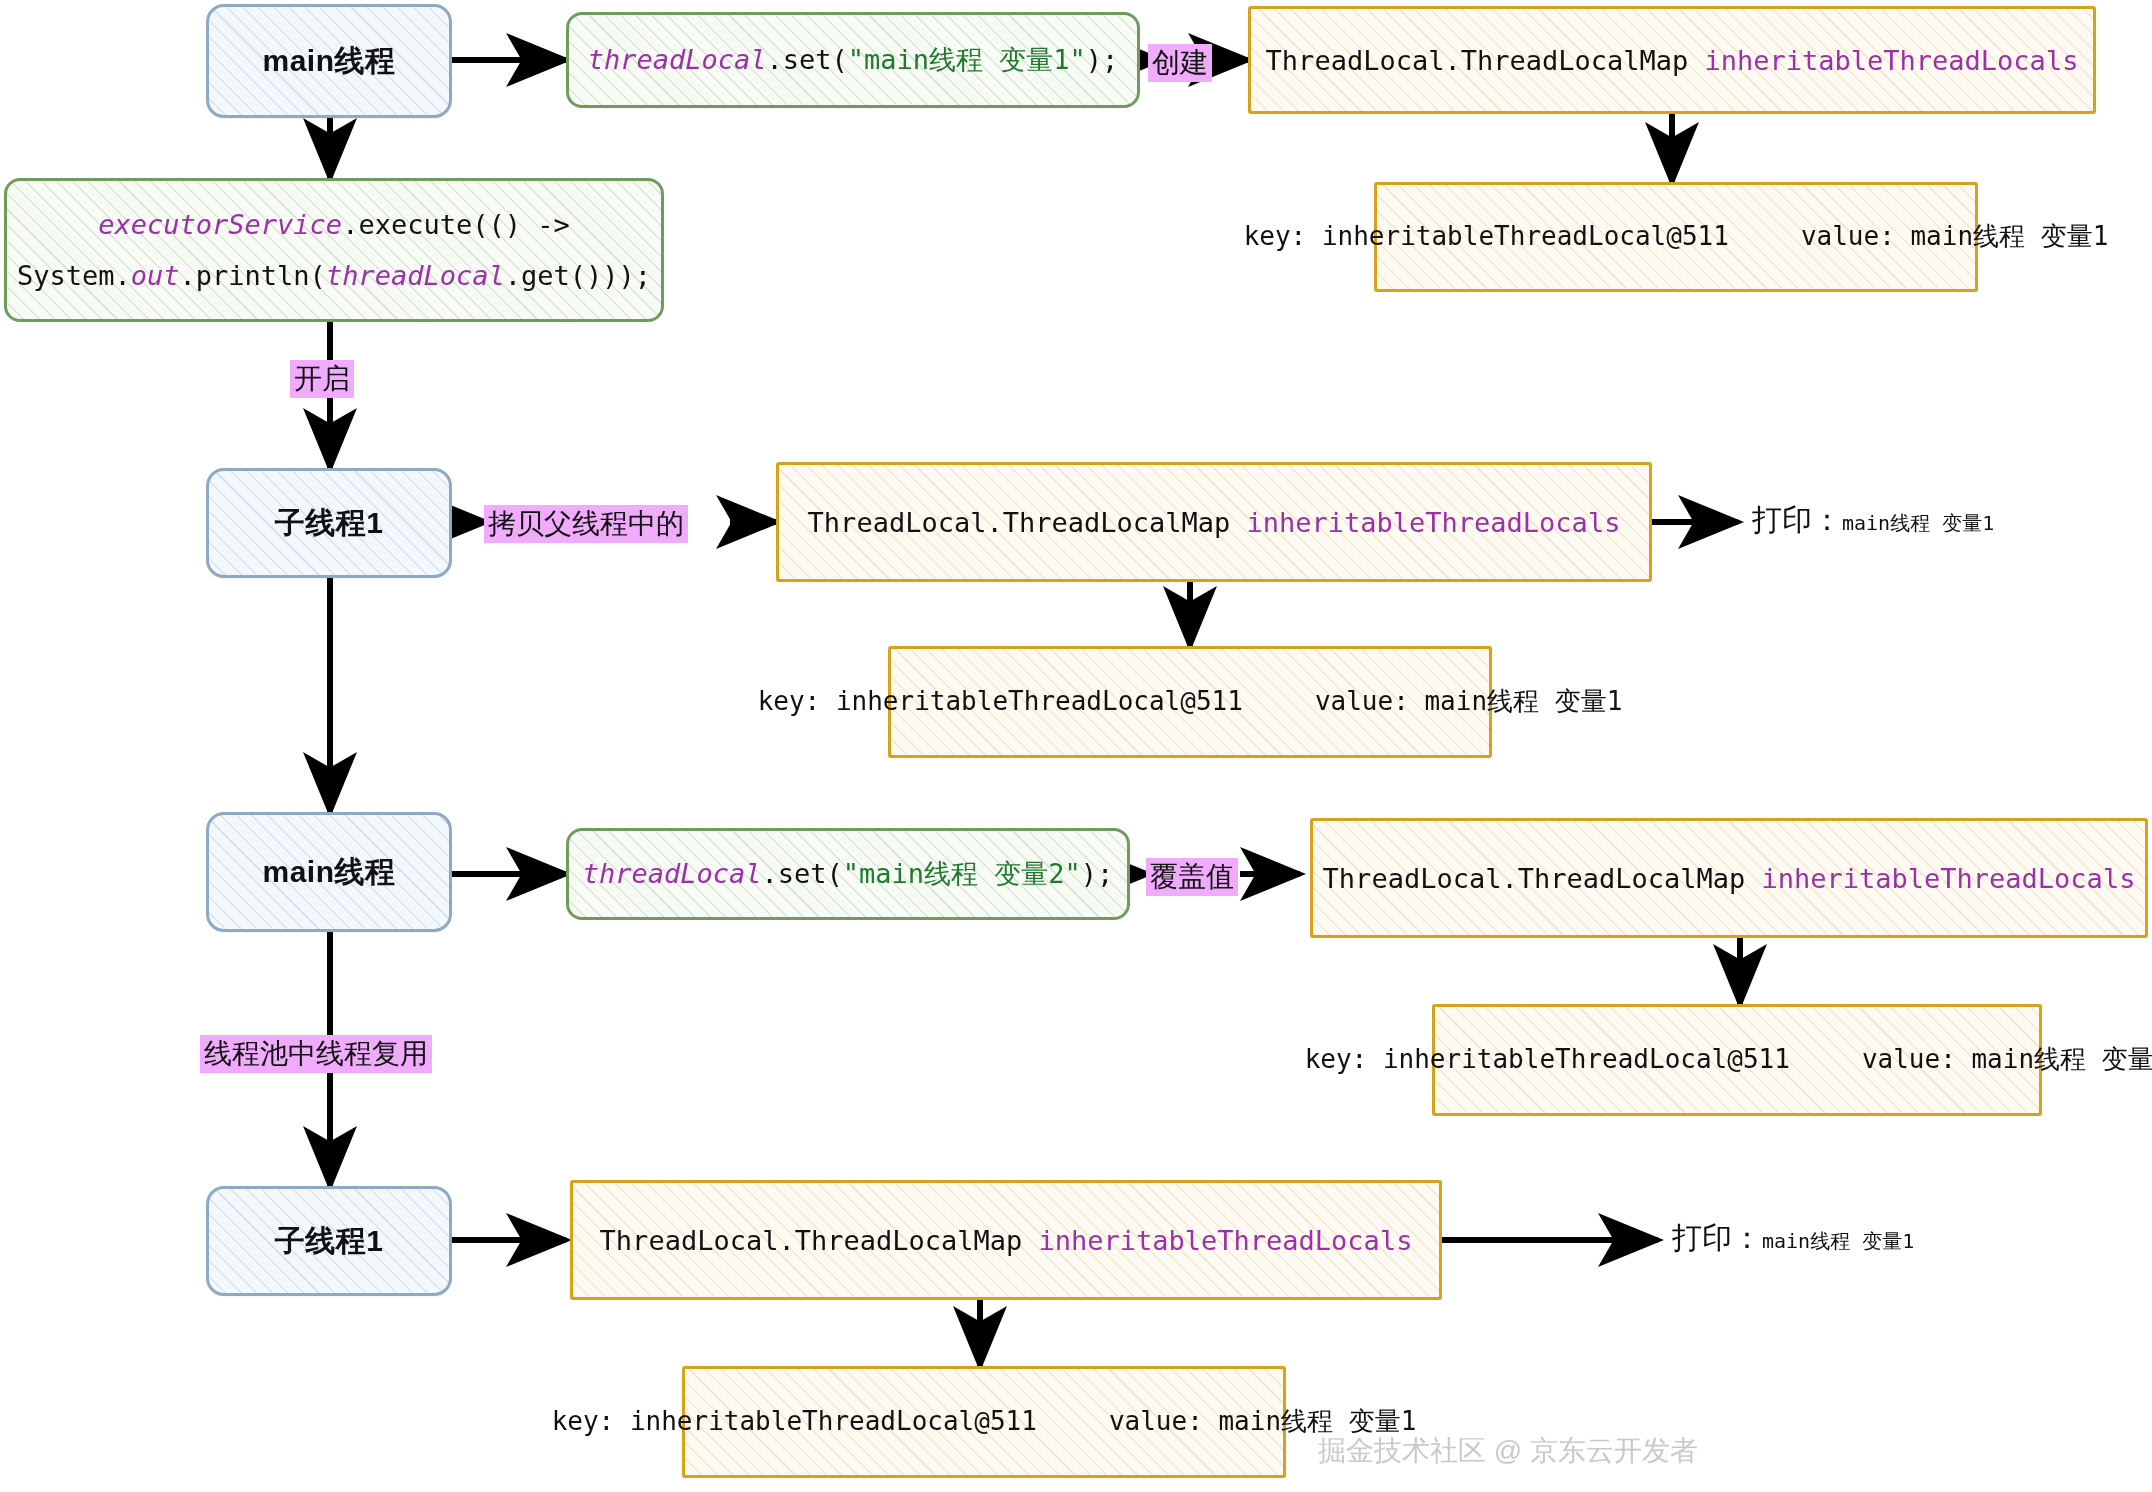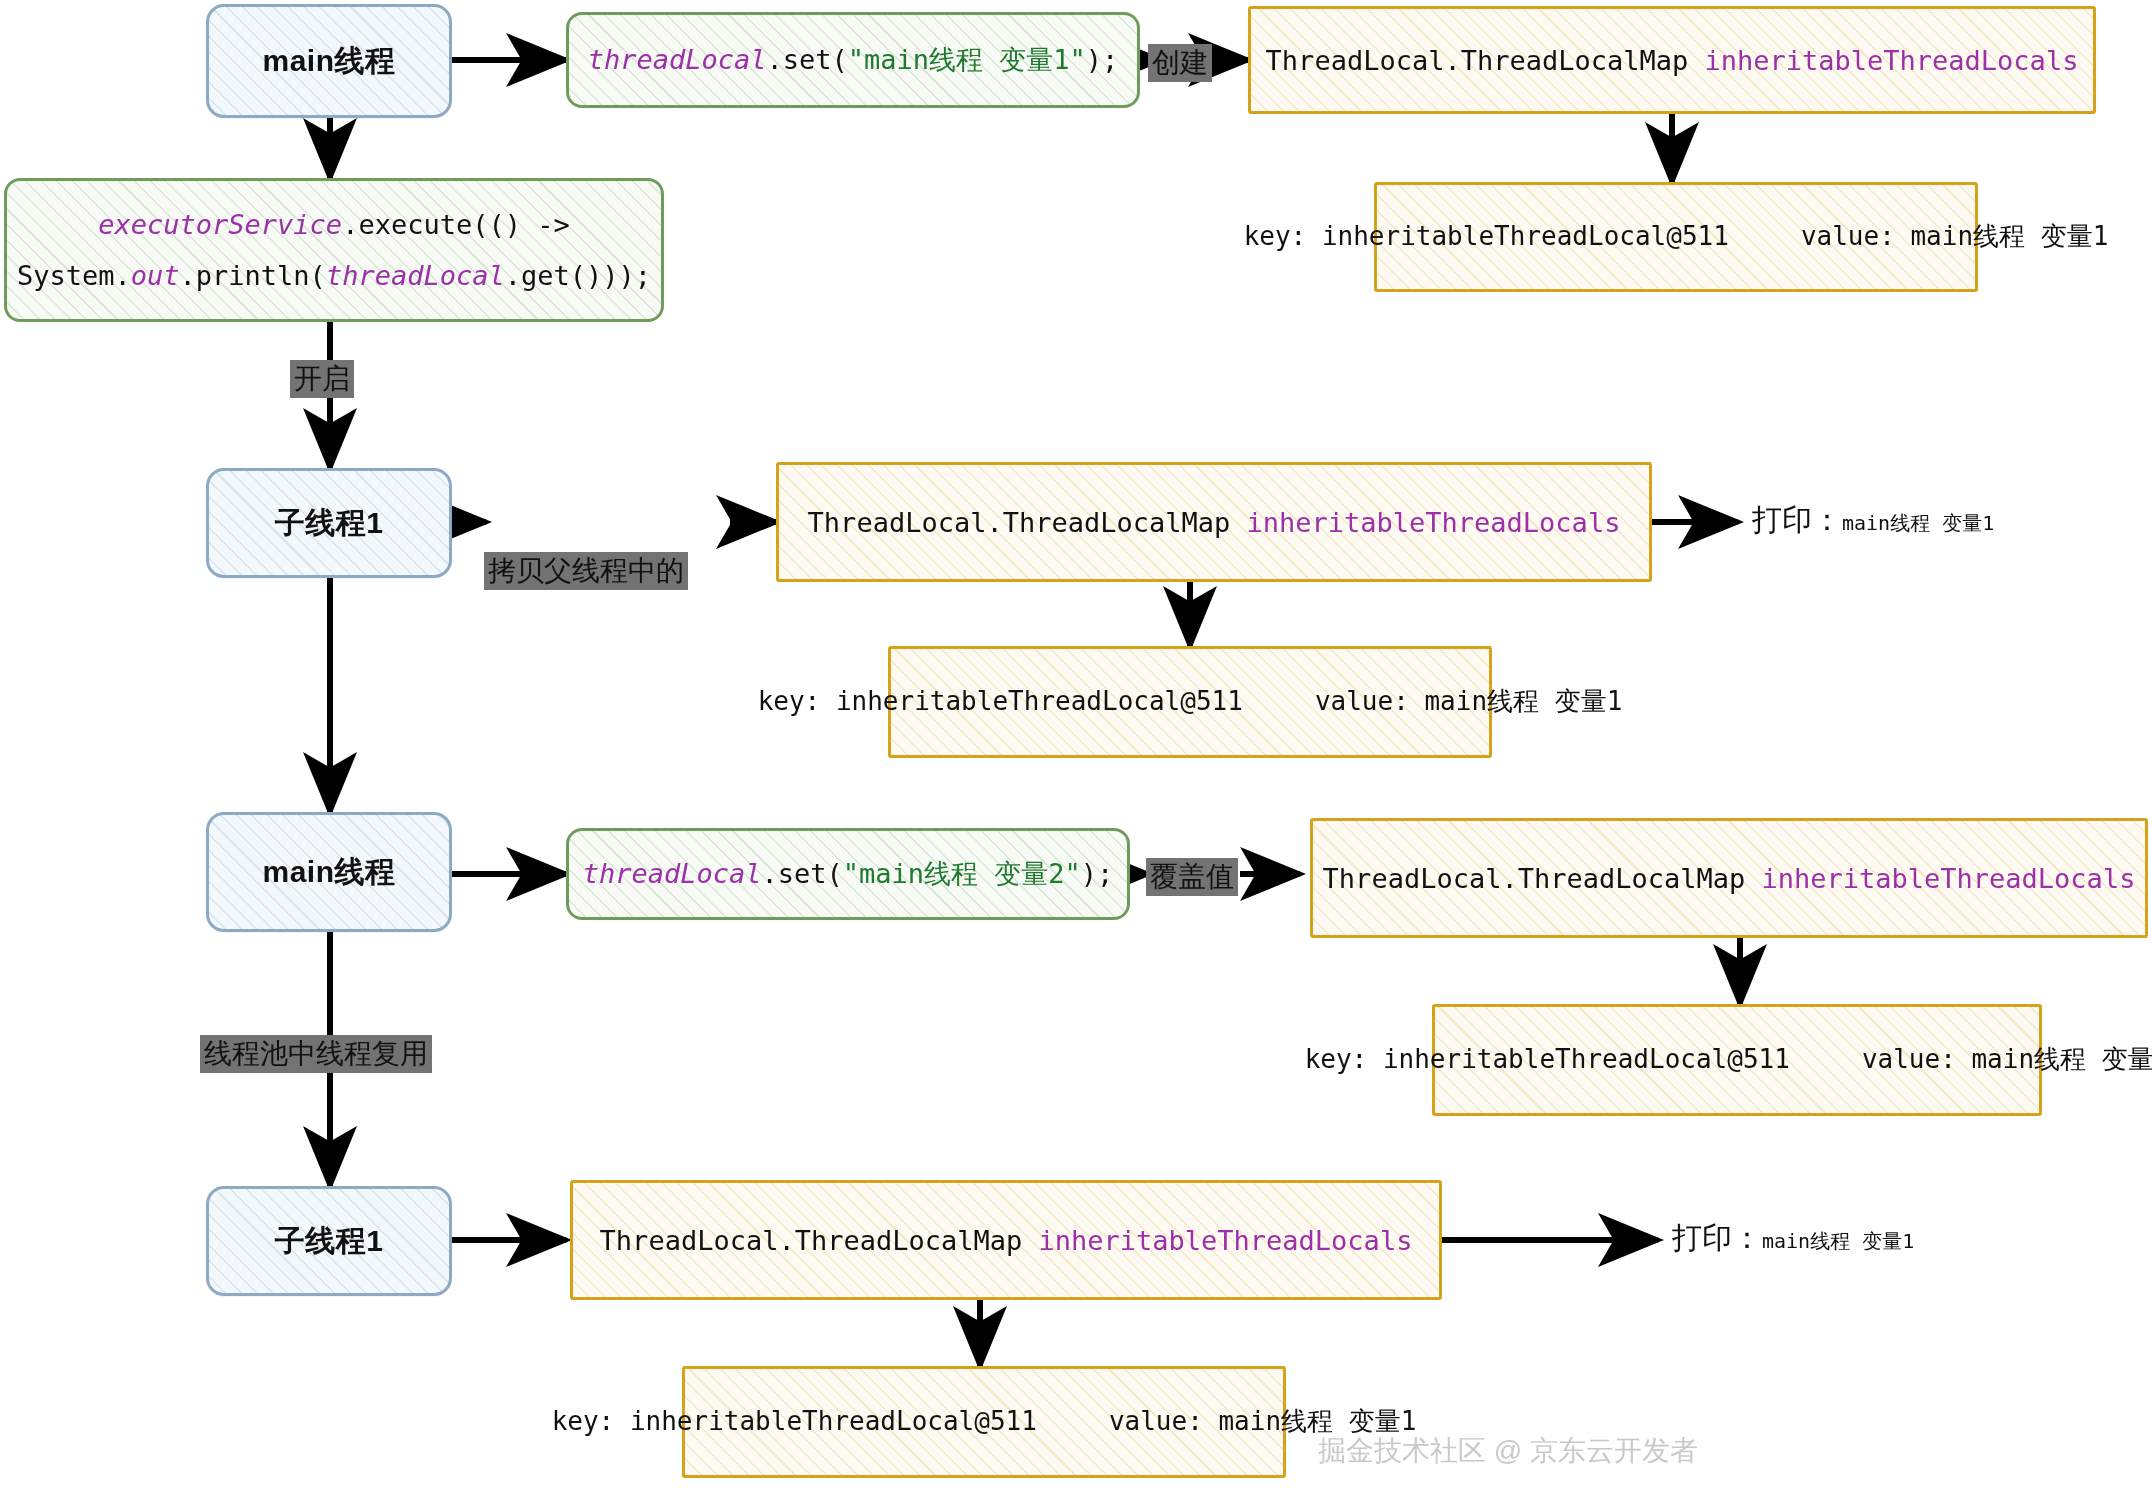--- a/index.html
+++ b/index.html
@@ -47,21 +47,21 @@
   .kv-inner .vrow{padding-left:72px;}
 
   .id{color:#9b30a8;}
   .str{color:#1f7a2e;}
   .kw{color:#9b30a8;font-style:italic;}
 
   
   .edge-label{
     position:absolute;font-size:28px;color:#111;white-space:nowrap;
     font-family:"Liberation Sans","DejaVu Sans",sans-serif;
-    background:#737373;padding:0 4px;
+    background:#f0abfc;padding:0 4px;
   }
   .print-label{
     position:absolute;white-space:nowrap;color:#111;
     font-family:"Liberation Sans","DejaVu Sans",sans-serif;font-size:30px;
   }
   .print-label .mono{font-family:"DejaVu Sans Mono","Liberation Mono",monospace;font-size:20px;}
 
   .watermark{
     position:absolute;right:26px;bottom:22px;color:#c9c9c9;font-size:28px;white-space:nowrap;
     font-family:"Liberation Sans","DejaVu Sans",sans-serif;
@@ -142,21 +142,21 @@
     <div class="code"><span class="kw">executorService</span><span>.execute(() -&gt;</span>
 <span>System.</span><span class="kw">out</span><span>.println(</span><span class="kw">threadLocal</span><span>.get()));</span></div>
   </div>
 
   <div class="edge-label" style="left:290px;top:360px;">开启</div>
 
   <div class="node thread-box" style="left:206px;top:468px;width:246px;height:110px;">
     <span class="lbl">子线程1</span>
   </div>
 
-  <div class="edge-label" style="left:484px;top:505px;margin-top:47px;">拷贝父线程中的</div>
+  <div class="edge-label" style="left:484px;top:505px;">拷贝父线程中的</div>
 
   <div class="node map-box" style="left:776px;top:462px;width:876px;height:120px;">
     <div class="code"><span>ThreadLocal.ThreadLocalMap </span><span class="id">inheritableThreadLocals</span></div>
   </div>
 
   <div class="print-label" style="left:1752px;top:500px;"><span>打印：</span><span class="mono">main线程 变量1</span></div>
 
   <div class="node map-box kv-box" style="left:888px;top:646px;width:604px;height:112px;">
     <div class="code kv-inner">
       <div>key: inheritableThreadLocal@511</div>

